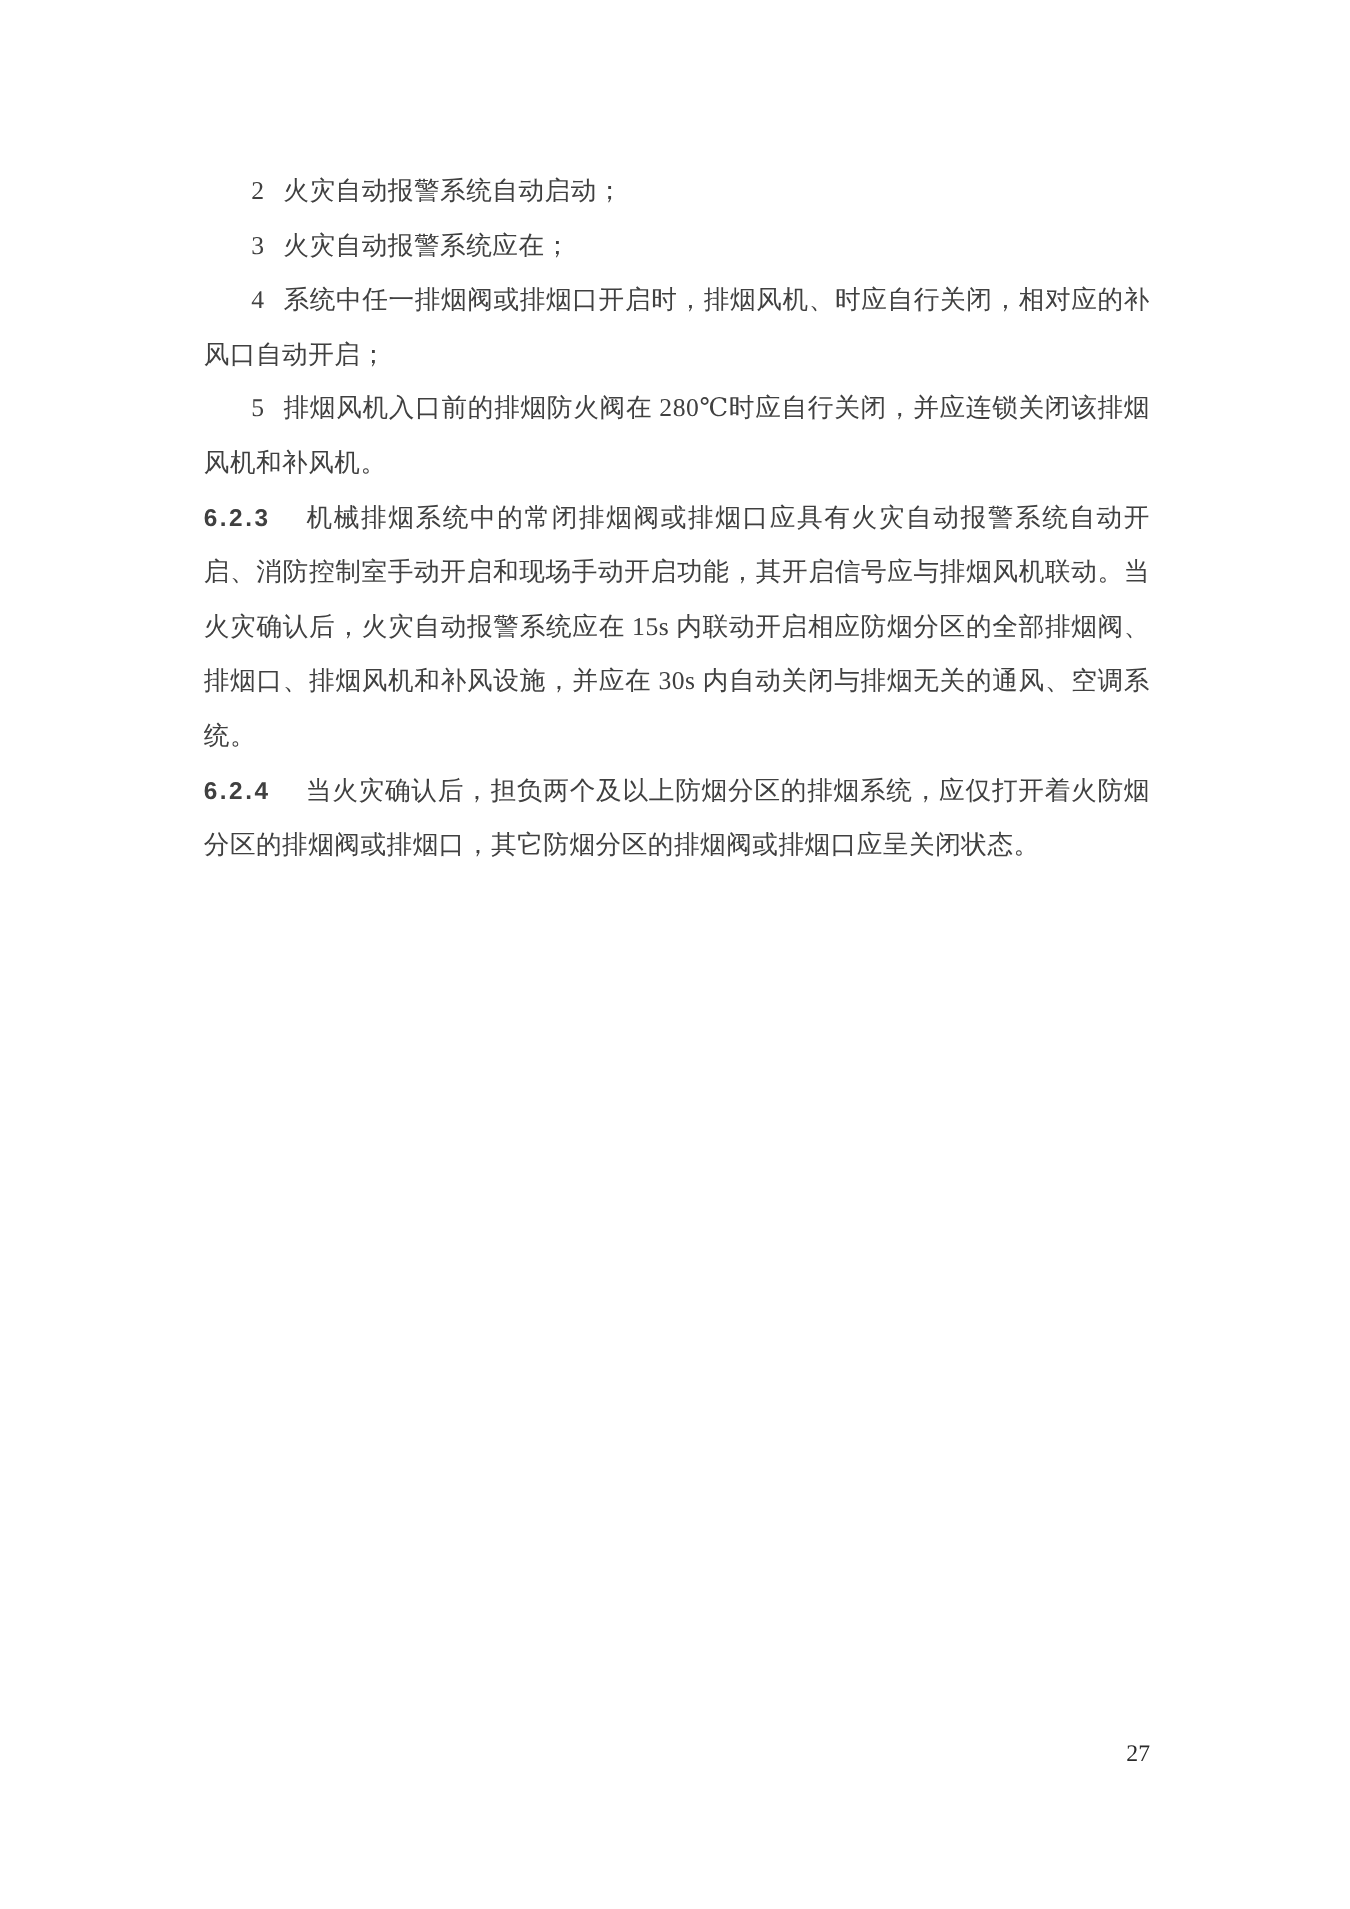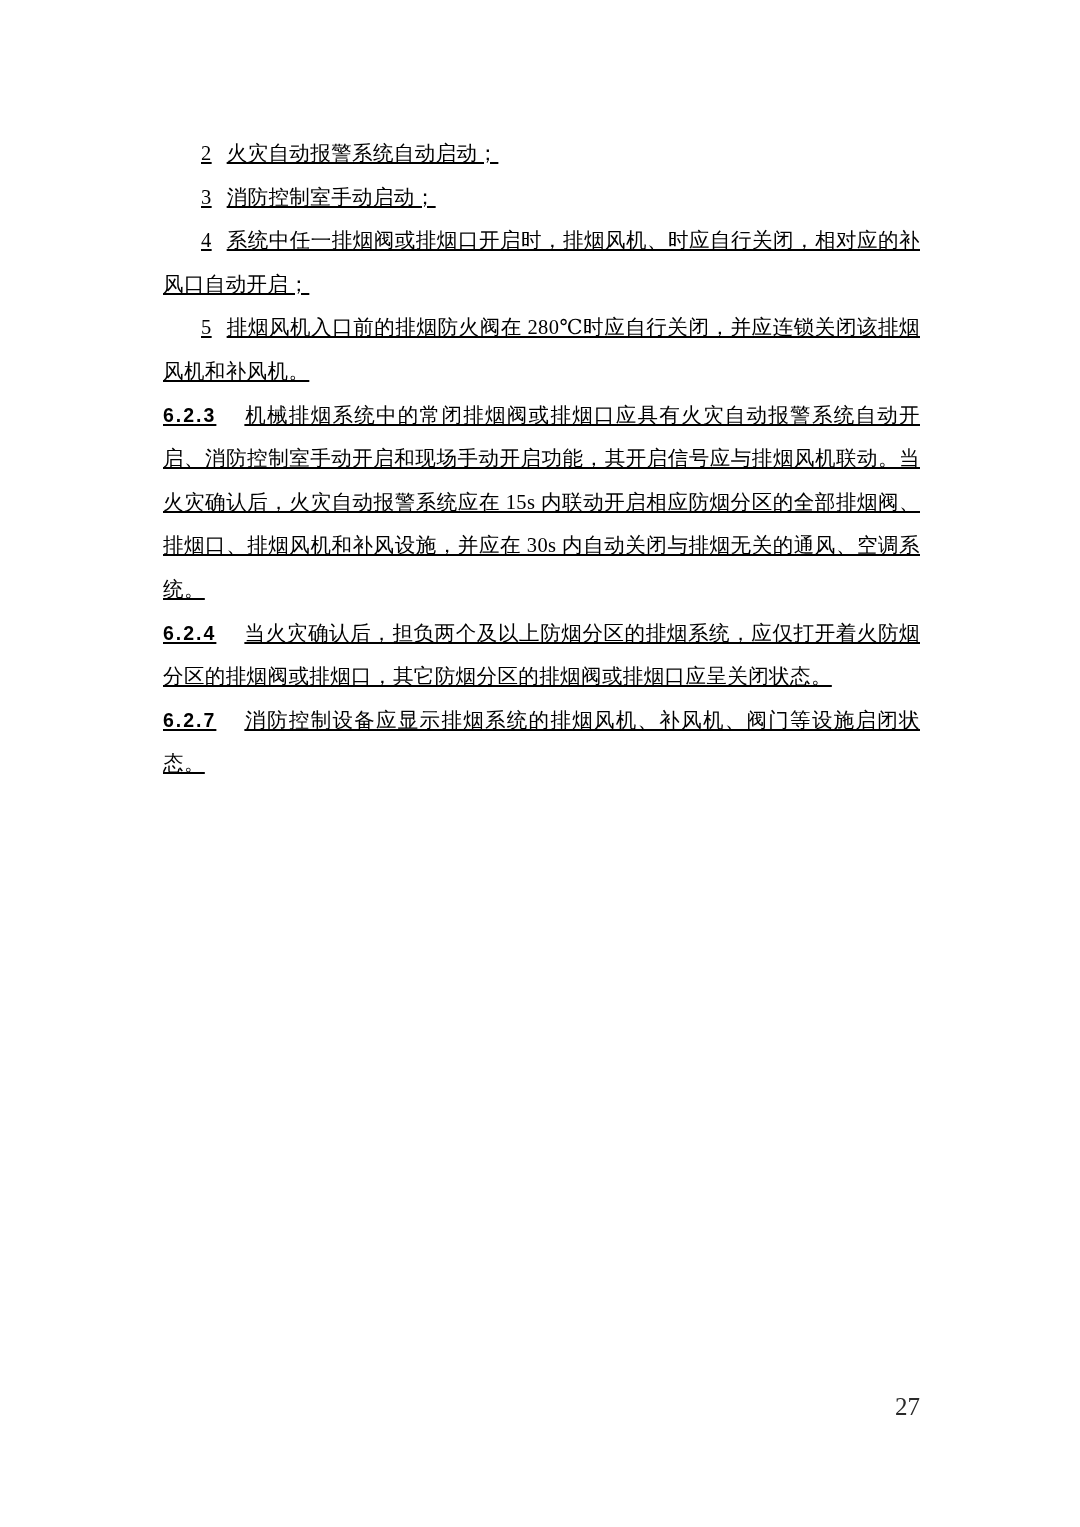--- a/index.html
+++ b/index.html
@@ -23,68 +23,66 @@
   .content {
     position: absolute;
     top: 132px;
     left: 163px;
     width: 757px;
   }
   p.para {
     margin: 0;
     font-size: 20.5px;
     line-height: 43.6px;
-    color: #000000;
+    color: #404040;
     text-align: justify;
     text-justify: inter-ideograph;
     letter-spacing: 0.4px;
-    text-decoration: underline;
   }
   p.sub {
     text-indent: 38px;
   }
   .num-sub {
     display: inline;
     margin-right: 15px;
   }
   .num-sec {
     display: inline;
     font-family: "Liberation Sans", "DejaVu Sans", sans-serif;
     font-weight: bold;
     font-size: 19.5px;
     letter-spacing: 2px;
     margin-right: 28px;
   }
   .page-number {
     position: absolute;
     top: 1393px;
     right: 160px;
-    font-size: 25px;
+    font-size: 19px;
     color: #2a2a2a;
     font-family: "Liberation Serif", "DejaVu Serif", serif;
   }
 </style>
 </head>
 <body>
 
 <div class="page">
   <div class="content">
 
     <p class="para sub"><span class="num-sub">2</span><span>火灾自动报警系统自动启动；</span></p>
 
-    <p class="para sub"><span class="num-sub">3</span><span>消防控制室手动启动；</span></p>
+    <p class="para sub"><span class="num-sub">3</span><span>火灾自动报警系统应在；</span></p>
 
     <p class="para sub"><span class="num-sub">4</span><span>系统中任一排烟阀或排烟口开启时，排烟风机、时应自行关闭，相对应的补风口自动开启；</span></p>
 
     <p class="para sub"><span class="num-sub">5</span><span>排烟风机入口前的排烟防火阀在 280℃时应自行关闭，并应连锁关闭该排烟风机和补风机。</span></p>
 
     <p class="para"><span class="num-sec">6.2.3</span><span>机械排烟系统中的常闭排烟阀或排烟口应具有火灾自动报警系统自动开启、消防控制室手动开启和现场手动开启功能，其开启信号应与排烟风机联动。当火灾确认后，火灾自动报警系统应在 15s 内联动开启相应防烟分区的全部排烟阀、排烟口、排烟风机和补风设施，并应在 30s 内自动关闭与排烟无关的通风、空调系统。</span></p>
 
     <p class="para"><span class="num-sec">6.2.4</span><span>当火灾确认后，担负两个及以上防烟分区的排烟系统，应仅打开着火防烟分区的排烟阀或排烟口，其它防烟分区的排烟阀或排烟口应呈关闭状态。</span></p>
 
 
 
-    <p class="para"><span class="num-sec">6.2.7</span><span>消防控制设备应显示排烟系统的排烟风机、补风机、阀门等设施启闭状态。</span></p>
 
   </div>
 
   <div class="page-number">27</div>
 </div>
 
 </body></html>

